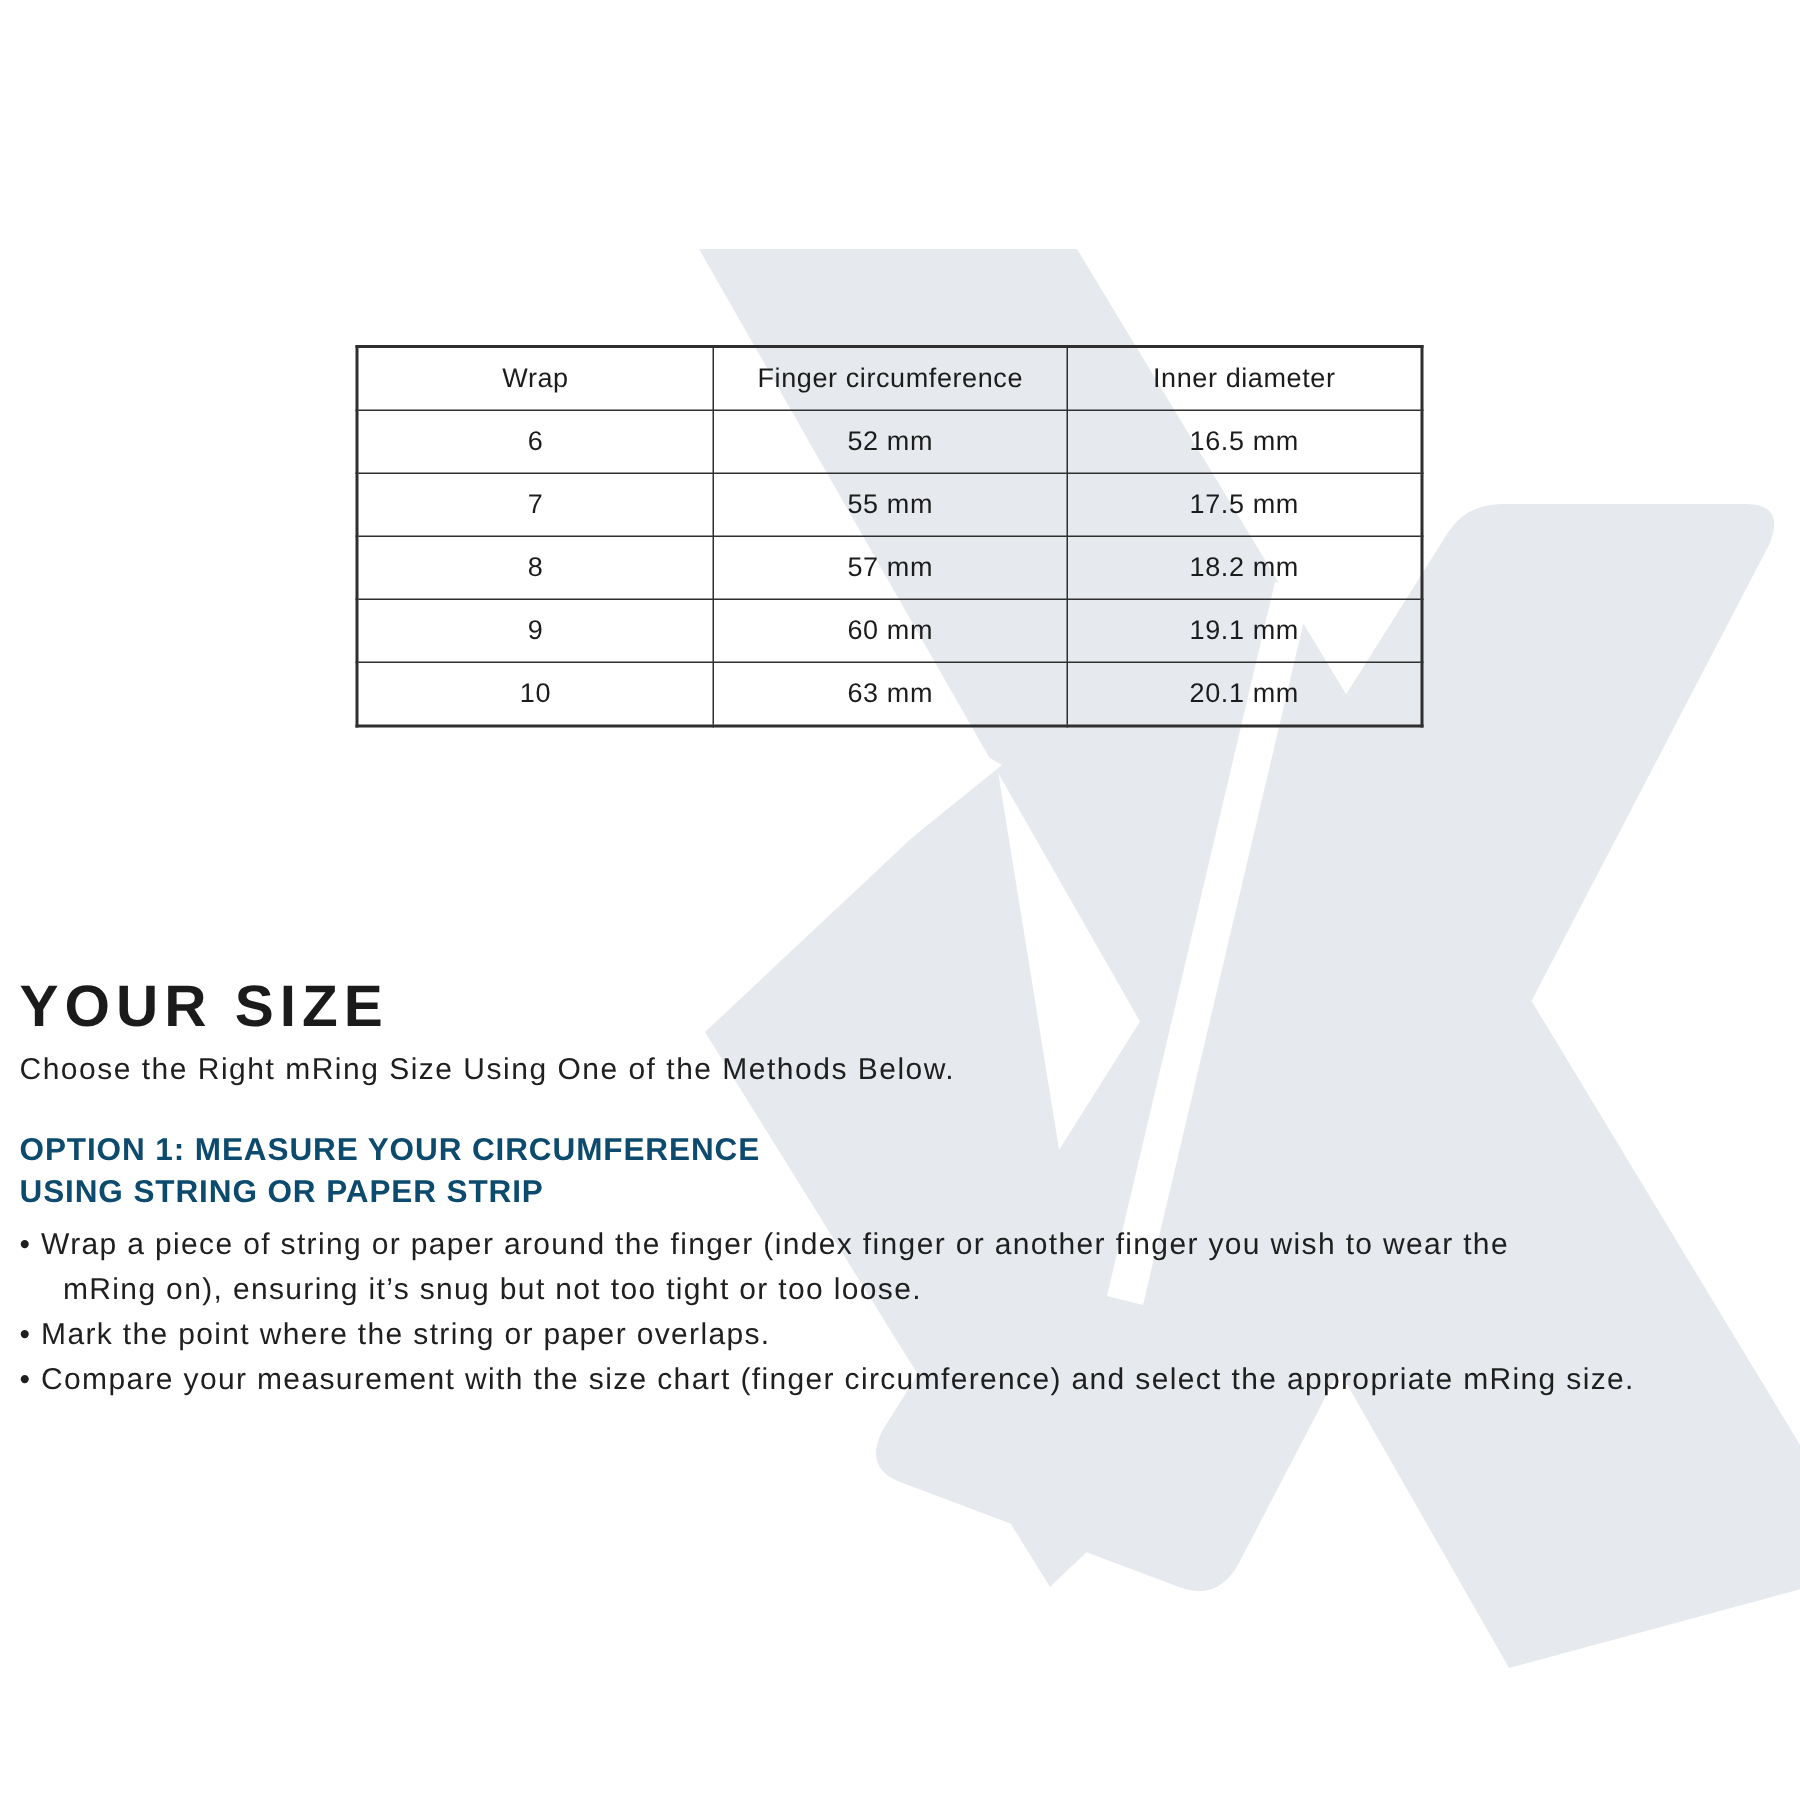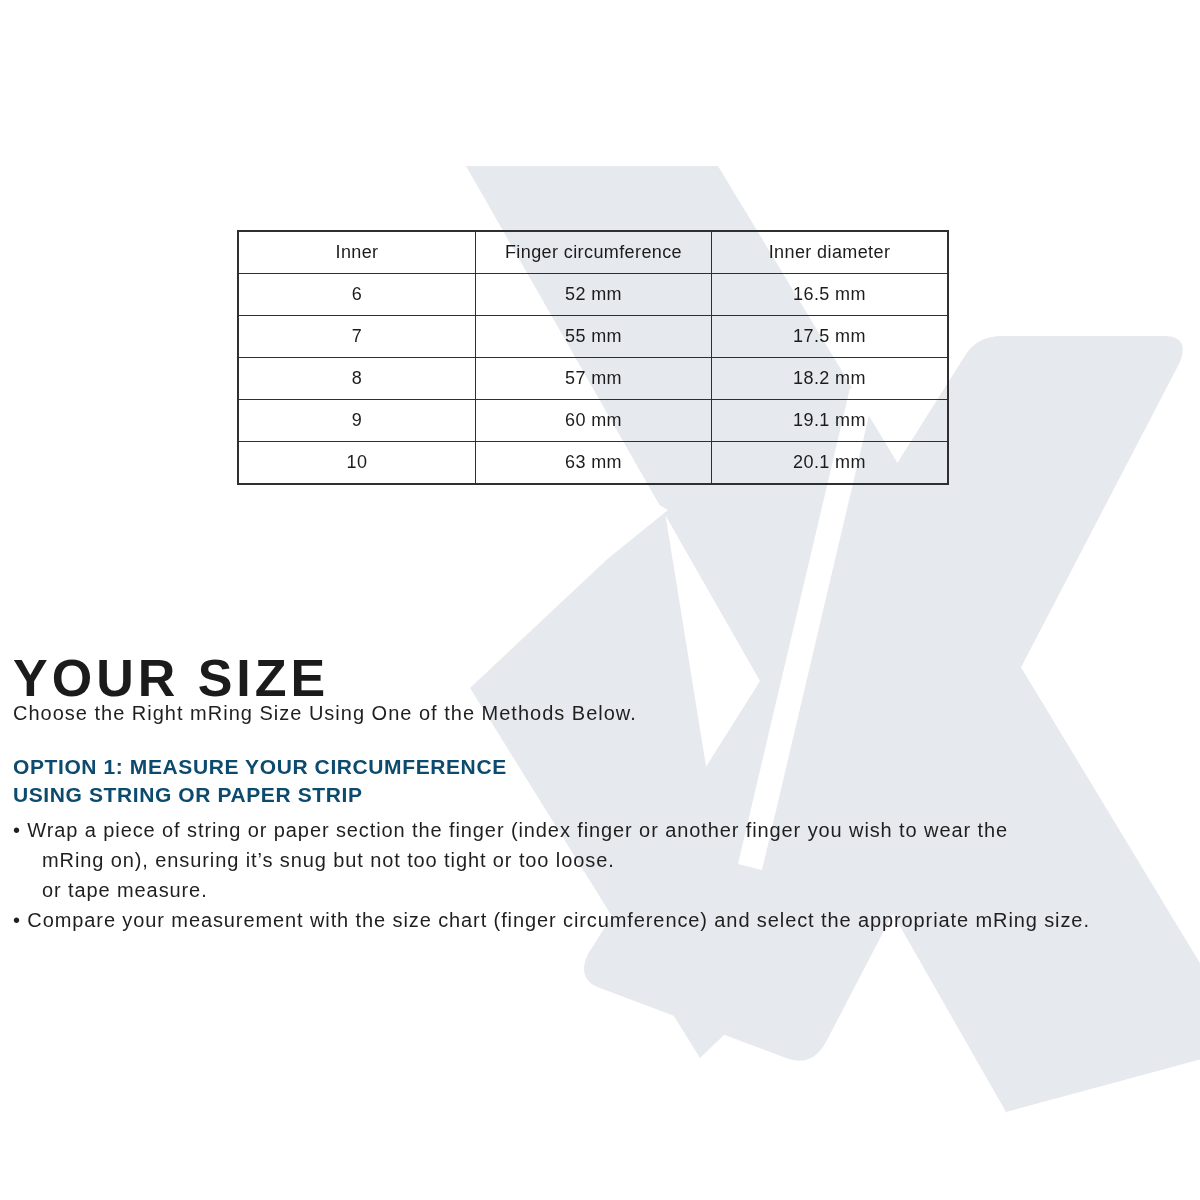--- a/index.html
+++ b/index.html
@@ -33,21 +33,21 @@
     font-weight:500;
     letter-spacing:0.4px;
     color:#1c1c1c;
     background:transparent;
     padding:0;
   }
   table.size-table{border:2px solid #2f2f2f;}
 
   .your-size-title{
     position:absolute;left:13px;top:652px;
-    font-size:52px;font-weight:600;letter-spacing:4px;
+    font-size:39px;font-weight:600;letter-spacing:4px;
     color:#1b1b1b;line-height:1.0;
   }
   .your-size-subtitle{
     position:absolute;left:13px;top:702px;
     font-size:20px;font-weight:400;letter-spacing:1px;
     color:#1f1f1f;
   }
   .option-heading{
     position:absolute;left:13px;top:753px;
     font-size:21px;font-weight:700;letter-spacing:0.6px;
@@ -75,21 +75,21 @@
   <path d="M460,390 L668,510 L460,678 Z" fill="#ffffff"></path>
 
   <path d="M850,388 L874,394 L762,870 L738,864 Z" fill="#ffffff"></path>
 </svg>
 
 <div class="content">
 
   <table class="size-table">
     <thead>
       <tr>
-        <th style="width:236px">Inner</th>
+        <th style="width:236px">Wrap</th>
         <th style="width:235px">Finger circumference</th>
         <th style="width:235px">Inner diameter</th>
       </tr>
     </thead>
     <tbody>
       <tr>
         <td>6</td>
         <td>52 mm</td>
         <td>16.5 mm</td>
       </tr>
@@ -118,19 +118,19 @@
 
   <div class="your-size-title">YOUR SIZE</div>
   <div class="your-size-subtitle">Choose the Right mRing Size Using One of the Methods Below.</div>
 
   <div class="option-heading">
     <div>OPTION 1: MEASURE YOUR CIRCUMFERENCE</div>
     <div>USING STRING OR PAPER STRIP</div>
   </div>
 
   <div class="bullets">
-    <div>• Wrap a piece of string or paper section the finger (index finger or another finger you wish to wear the</div>
+    <div>• Wrap a piece of string or paper around the finger (index finger or another finger you wish to wear the</div>
     <div class="indent">mRing on), ensuring it’s snug but not too tight or too loose.</div>
-    <div class="indent">or tape measure.</div>
+    <div>• Mark the point where the string or paper overlaps.</div>
     <div>• Compare your measurement with the size chart (finger circumference) and select the appropriate mRing size.</div>
   </div>
 
 </div>
 
 </body></html>

